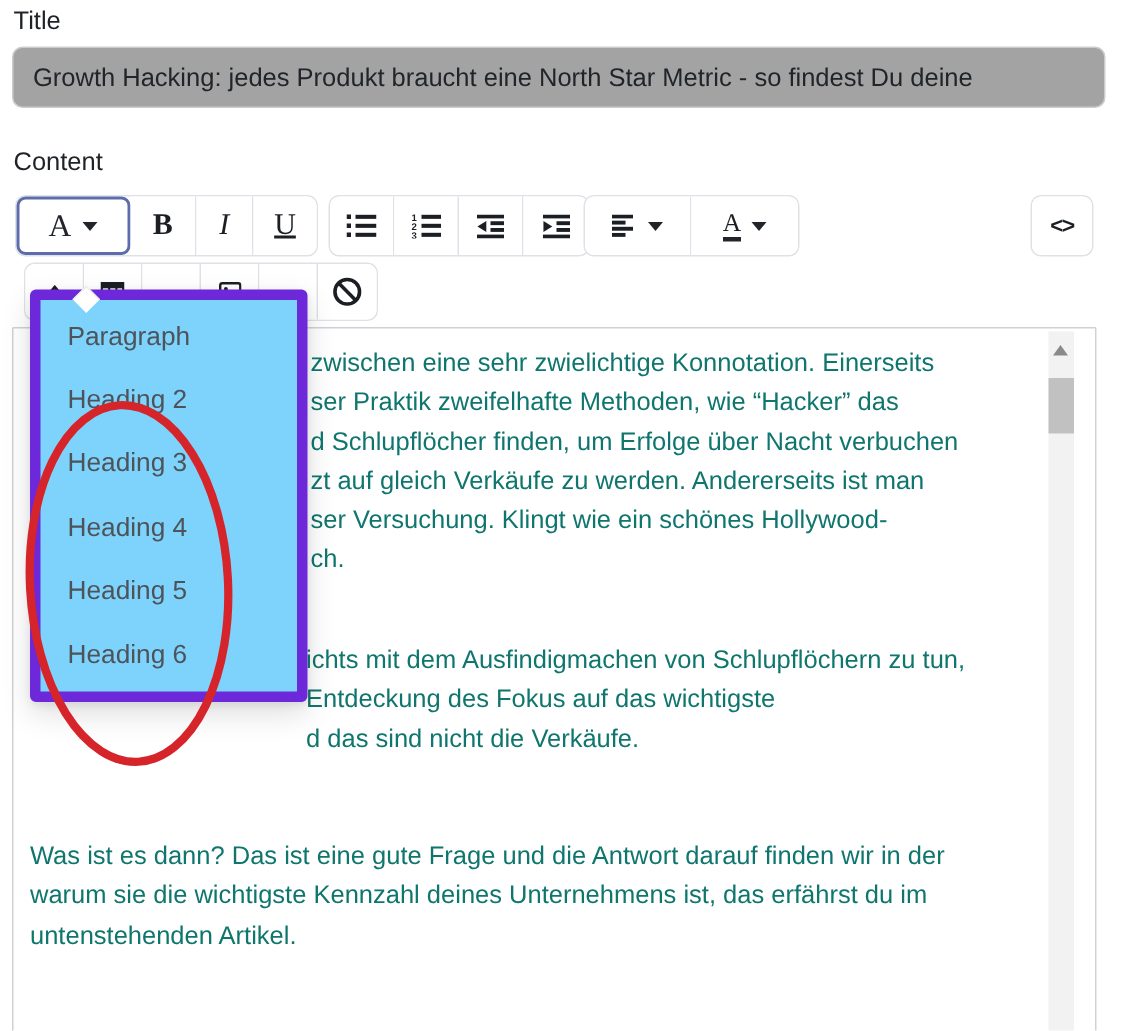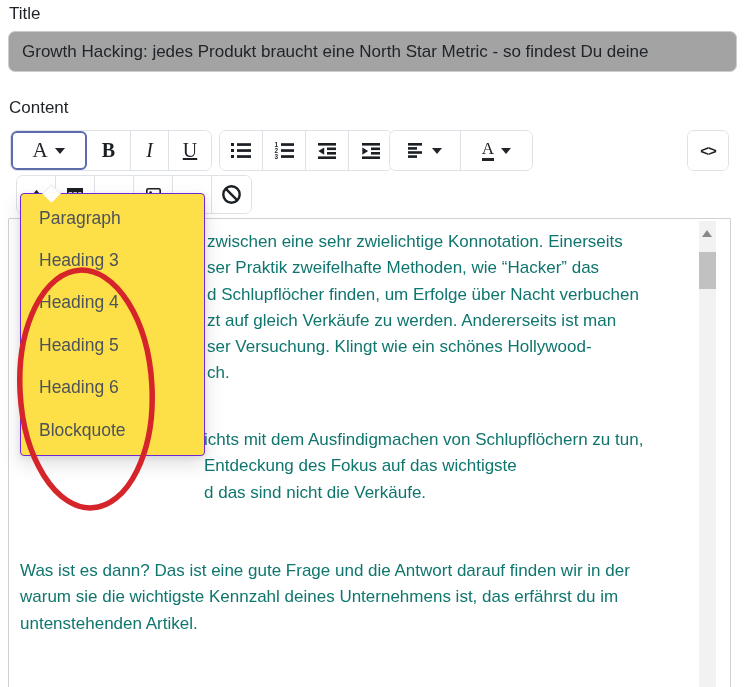--- a/index.html
+++ b/index.html
@@ -45,22 +45,22 @@
   .para i { font-style:italic; }
 
   
   .scrollbar { position:absolute; right:14px; top:2px; bottom:0; width:17px; background:#f2f2f2; }
   .sb-arrow { position:absolute; top:9px; left:3px; width:0; height:0;
               border-left:5.5px solid transparent; border-right:5.5px solid transparent;
               border-bottom:7px solid #8a8a8a; }
   .sb-thumb { position:absolute; left:0; top:31px; width:17px; height:37px; background:#c1c1c1; }
 
   
-  .popup { position:absolute; left:20px; top:193px; width:185px; background:#fde047;
-           border:1px solid #6d28d9; border-radius:4px; z-index:5;
+  .popup { position:absolute; left:20px; top:193px; width:185px; background:#7dd3fc;
+           border:7px solid #6d28d9; border-radius:4px; z-index:5;
            box-shadow:0 8px 20px rgba(0,0,0,0.13), 0 2px 6px rgba(0,0,0,0.08);
            padding:3px 0 4px 0; }
   .popup-caret { position:absolute; top:-7px; left:24px; width:13px; height:13px; background:#fff;
                  transform:rotate(45deg); border-left:1px solid #ececec; border-top:1px solid #ececec; }
   .menu-item { height:42.4px; display:flex; align-items:center; padding-left:18px;
                font-size:17.5px; color:#4d5359; cursor:pointer; }
 
   
   .annotation { position:absolute; left:12px; top:263px; z-index:9; pointer-events:none; }
 </style>
@@ -224,23 +224,23 @@
 <div class="para" id="p3" style="left:20px;  top:558px;">
     <div>Was ist es dann? Das ist eine gute Frage und die Antwort darauf finden wir in der</div>
     <div>warum sie die wichtigste Kennzahl deines Unternehmens ist, das erfährst du im</div>
     <div>untenstehenden Artikel.</div>
   </div>
 
 <div class="popup">
   <div class="popup-caret"></div>
   <div id="style-menu-list">
       <div class="menu-item">Paragraph</div>
+      <div class="menu-item">Heading 2</div>
       <div class="menu-item">Heading 3</div>
       <div class="menu-item">Heading 4</div>
       <div class="menu-item">Heading 5</div>
       <div class="menu-item">Heading 6</div>
-      <div class="menu-item">Blockquote</div>
     </div>
 </div>
 
 <svg class="annotation" width="150" height="254" viewBox="0 0 150 254">
   <ellipse cx="74" cy="126" rx="66" ry="119" fill="none" stroke="#d6242b" stroke-width="5.5" transform="rotate(-3 74 126)" stroke-linecap="round"></ellipse>
 </svg>
 
 </body></html>

